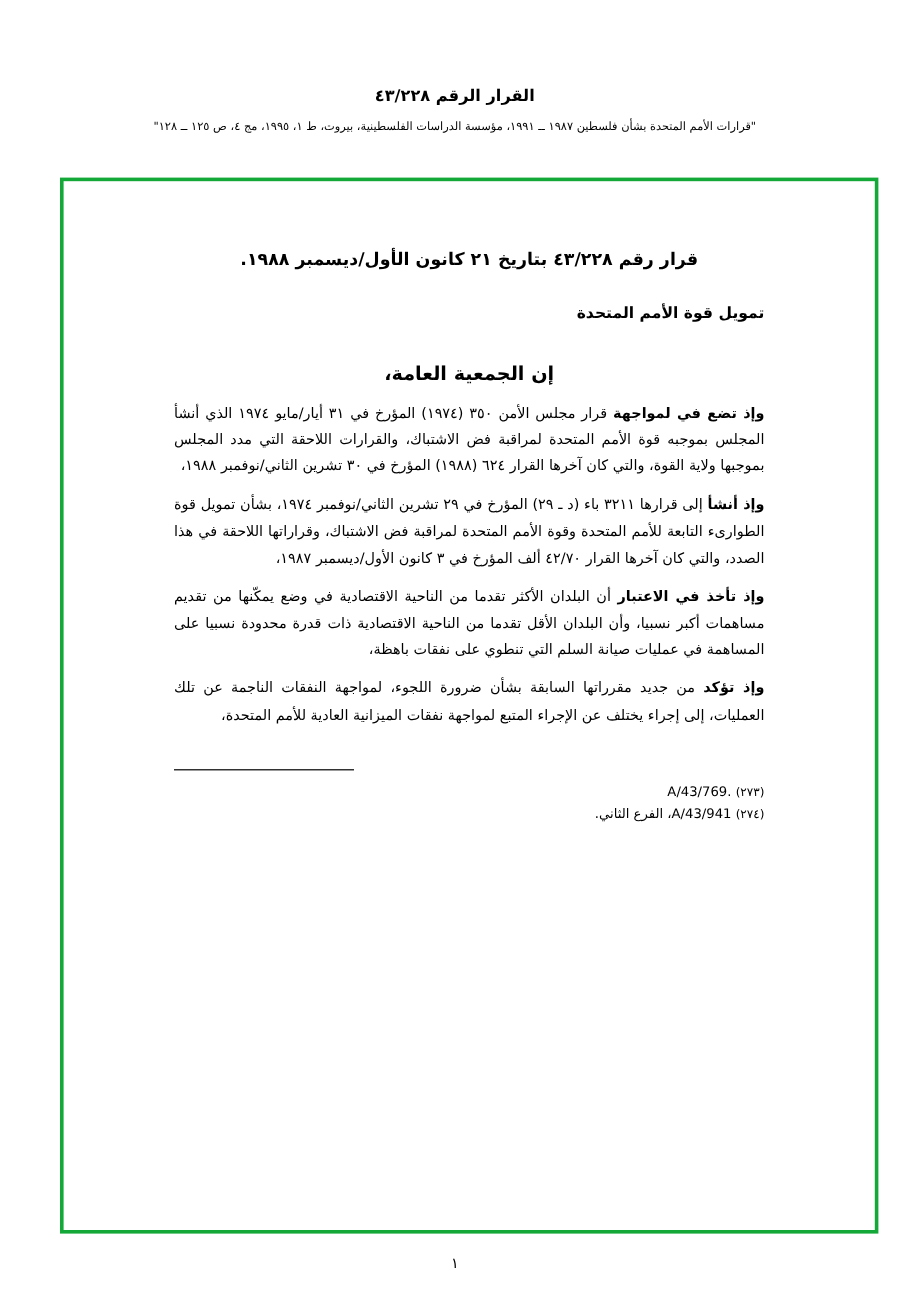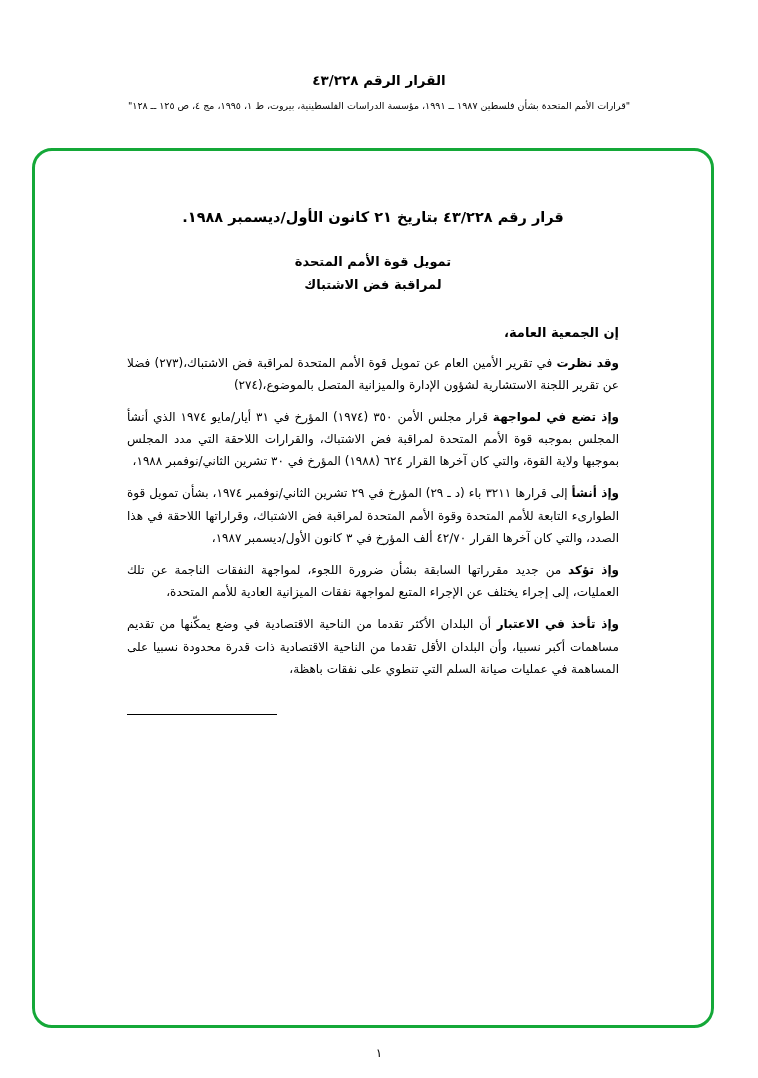--- a/index.html
+++ b/index.html
@@ -33,26 +33,26 @@
   }
   .doc-subtitle {
     font-size: 9.5px;
     margin-top: 11px;
     direction: rtl;
     padding: 0 26px;
     line-height: 1.4;
   }
   .frame {
     position: absolute;
-    left: 32px;
+    left: 50px;
     top: 148px;
     width: 682px;
     height: 880px;
     border: 3px solid #14a838;
-    border-radius: 20px;
+    border-radius: 0;
     box-sizing: border-box;
     background: #ffffff;
   }
   .content {
     position: absolute;
     left: 0;
     top: 0;
     right: 0;
     bottom: 0;
     padding: 58px 92px 30px 92px;
@@ -62,28 +62,28 @@
   .res-line {
     font-size: 14.5px;
     font-weight: bold;
     text-align: center;
     margin-bottom: 26px;
     letter-spacing: 0.2px;
   }
   .org-title {
     font-size: 13px;
     font-weight: bold;
-    text-align: center;
+    text-align: right;
     line-height: 1.75;
     margin-bottom: 28px;
   }
   .lead {
-    font-size: 13px;
+    font-size: 16px;
     font-weight: bold;
-    text-align: right;
+    text-align: center;
     margin-bottom: 12px;
   }
   p.para {
     font-size: 12px;
     line-height: 1.85;
     text-align: justify;
     text-align-last: right;
     margin: 0 0 10px 0;
     text-indent: 0;
   }
@@ -134,44 +134,50 @@
     <div class="doc-subtitle">"قرارات الأمم المتحدة بشأن فلسطين ١٩٨٧ ــ ١٩٩١، مؤسسة الدراسات الفلسطينية، بيروت، ط ١، ١٩٩٥، مج ٤، ص ١٢٥ ــ ١٢٨"</div>
   </div>
 
   <div class="frame">
     <div class="content">
 
       <div class="res-line">قرار رقم ٤٣/٢٢٨ بتاريخ ٢١ كانون الأول/ديسمبر ١٩٨٨.</div>
 
       <div class="org-title">
         <div>تمويل قوة الأمم المتحدة</div>
-        <div>لمراقبة فض الاشتباك</div>
       </div>
 
       <div class="lead">إن الجمعية العامة،</div>
 
       <div>
-        <p class="para">
-          <span class="lead-in">وقد نظرت</span><span> في تقرير الأمين العام عن تمويل قوة الأمم المتحدة لمراقبة فض الاشتباك،(٢٧٣) فضلا عن تقرير اللجنة الاستشارية لشؤون الإدارة والميزانية المتصل بالموضوع،(٢٧٤)</span>
-        </p>
         <p class="para">
           <span class="lead-in">وإذ تضع في لمواجهة</span><span> قرار مجلس الأمن ٣٥٠ (١٩٧٤) المؤرخ في ٣١ أيار/مايو ١٩٧٤ الذي أنشأ المجلس بموجبه قوة الأمم المتحدة لمراقبة فض الاشتباك، والقرارات اللاحقة التي مدد المجلس بموجبها ولاية القوة، والتي كان آخرها القرار ٦٢٤ (١٩٨٨) المؤرخ في ٣٠ تشرين الثاني/نوفمبر ١٩٨٨،</span>
         </p>
         <p class="para">
           <span class="lead-in">وإذ أنشأ</span><span> إلى قرارها ٣٢١١ باء (د ـ ٢٩) المؤرخ في ٢٩ تشرين الثاني/نوفمبر ١٩٧٤، بشأن تمويل قوة الطوارىء التابعة للأمم المتحدة وقوة الأمم المتحدة لمراقبة فض الاشتباك، وقراراتها اللاحقة في هذا الصدد، والتي كان آخرها القرار ٤٢/٧٠ ألف المؤرخ في ٣ كانون الأول/ديسمبر ١٩٨٧،</span>
         </p>
         <p class="para">
-          <span class="lead-in">وإذ تؤكد</span><span> من جديد مقرراتها السابقة بشأن ضرورة اللجوء، لمواجهة النفقات الناجمة عن تلك العمليات، إلى إجراء يختلف عن الإجراء المتبع لمواجهة نفقات الميزانية العادية للأمم المتحدة،</span>
+          <span class="lead-in">وإذ تأخذ في الاعتبار</span><span> أن البلدان الأكثر تقدما من الناحية الاقتصادية في وضع يمكّنها من تقديم مساهمات أكبر نسبيا، وأن البلدان الأقل تقدما من الناحية الاقتصادية ذات قدرة محدودة نسبيا على المساهمة في عمليات صيانة السلم التي تنطوي على نفقات باهظة،</span>
         </p>
         <p class="para">
-          <span class="lead-in">وإذ تأخذ في الاعتبار</span><span> أن البلدان الأكثر تقدما من الناحية الاقتصادية في وضع يمكّنها من تقديم مساهمات أكبر نسبيا، وأن البلدان الأقل تقدما من الناحية الاقتصادية ذات قدرة محدودة نسبيا على المساهمة في عمليات صيانة السلم التي تنطوي على نفقات باهظة،</span>
+          <span class="lead-in">وإذ تؤكد</span><span> من جديد مقرراتها السابقة بشأن ضرورة اللجوء، لمواجهة النفقات الناجمة عن تلك العمليات، إلى إجراء يختلف عن الإجراء المتبع لمواجهة نفقات الميزانية العادية للأمم المتحدة،</span>
         </p>
       </div>
 
       <div class="footnote-sep"></div>
 
+      <div class="footnotes">
+        <div class="fn">
+          <span class="fn-num">(٢٧٣)</span>
+          <span class="ltr">A/43/769.</span>
+        </div>
+        <div class="fn">
+          <span class="fn-num">(٢٧٤)</span>
+          <span>A/43/941، الفرع الثاني.</span>
+        </div>
+      </div>
 
     </div>
   </div>
 
   <div class="page-number">١</div>
 
 </div>
 
 </body></html>

